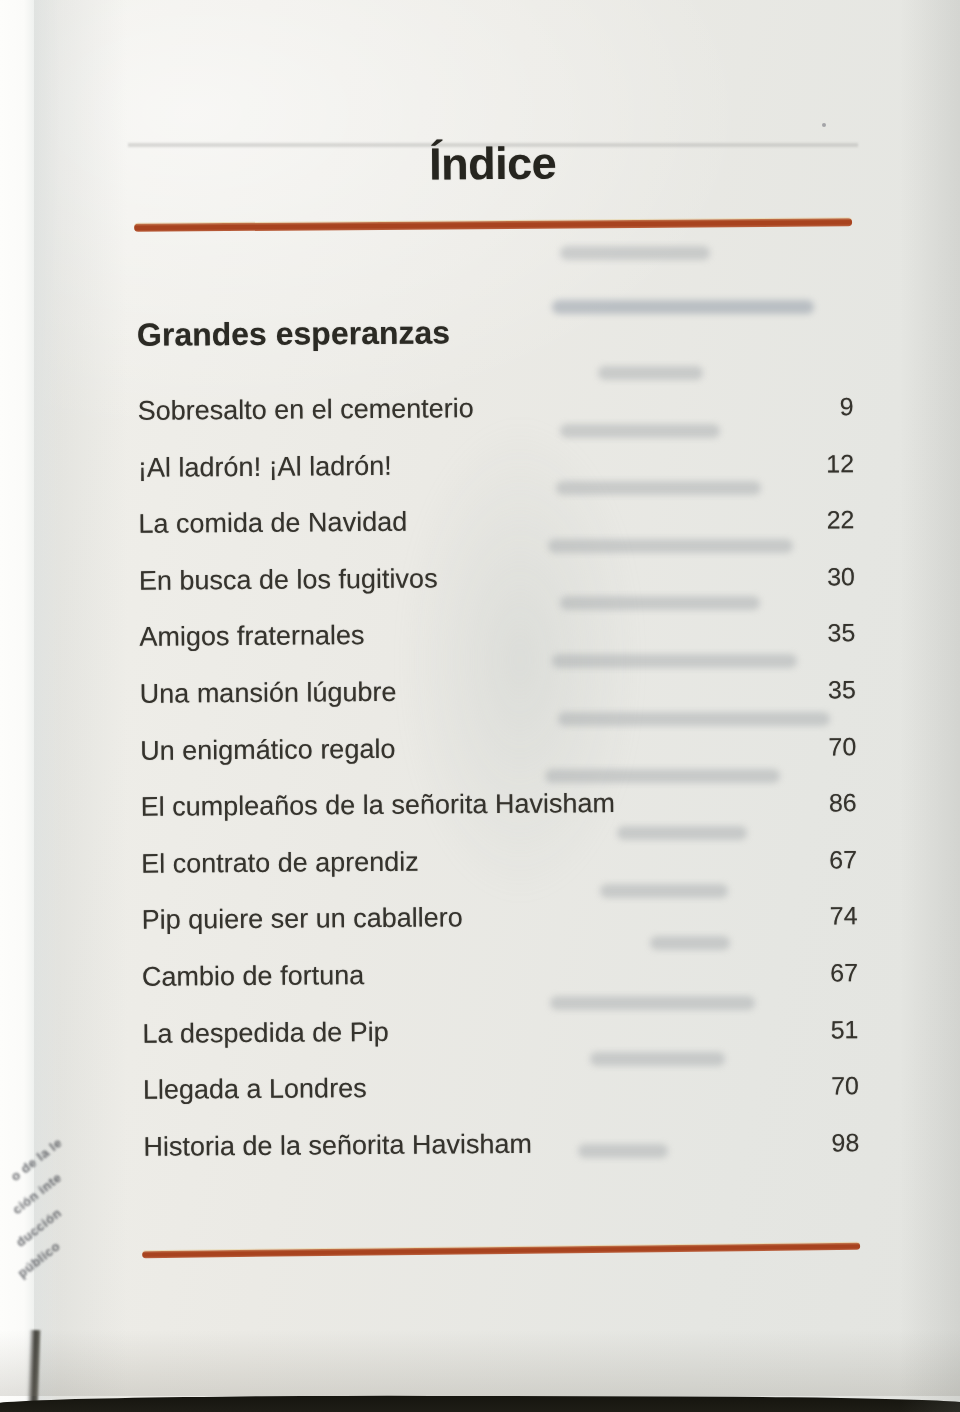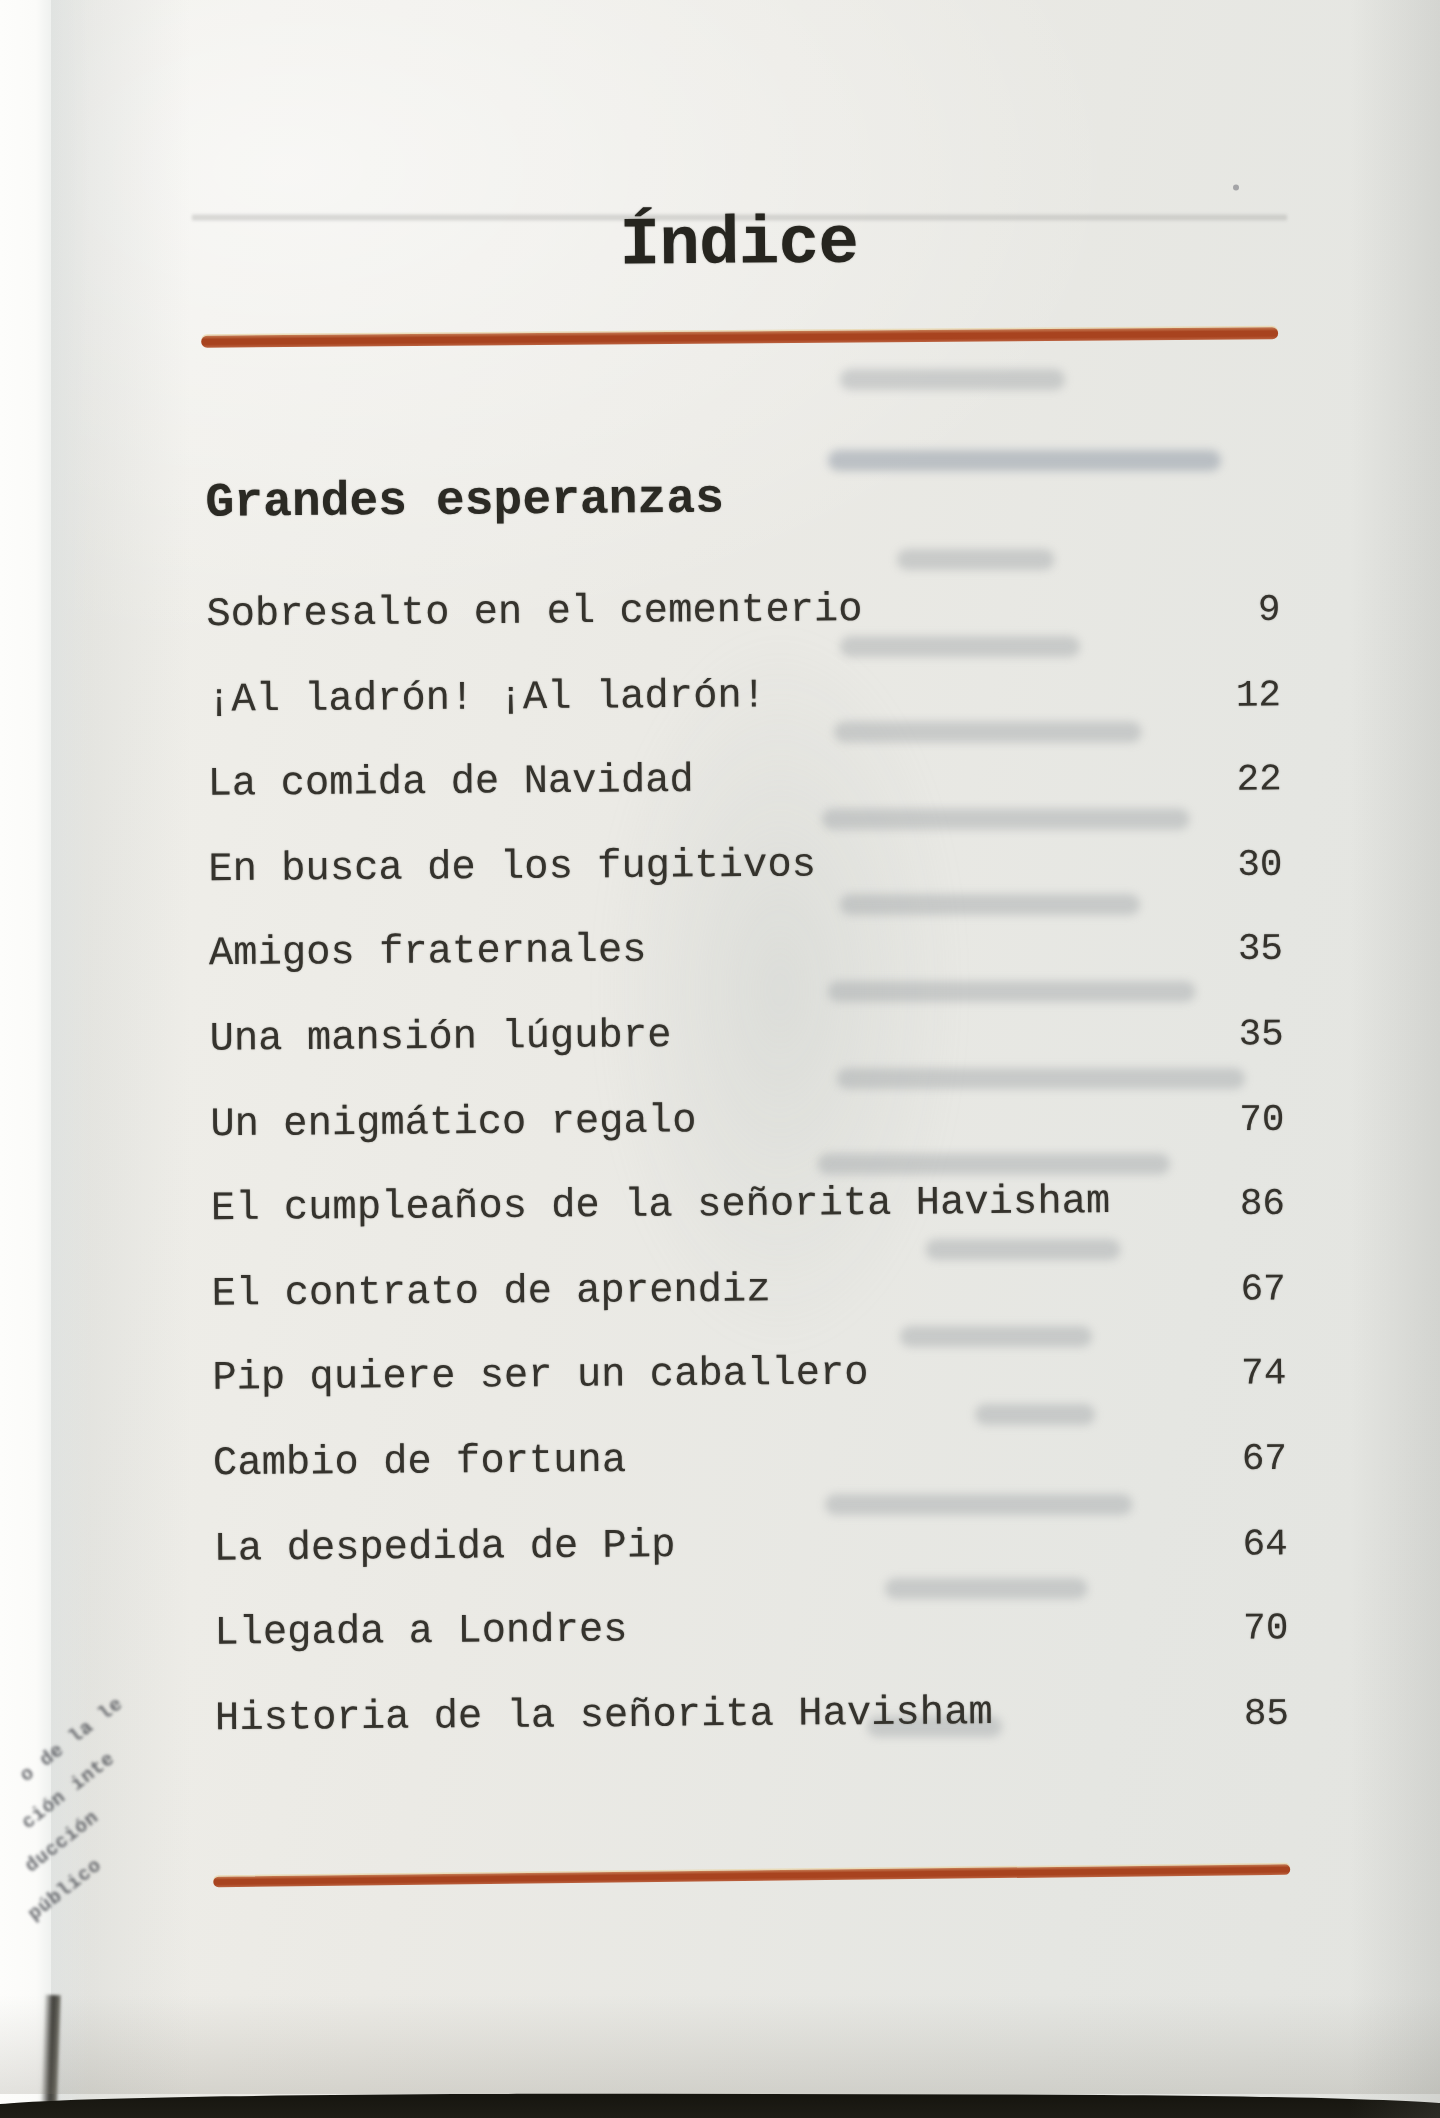--- a/index.html
+++ b/index.html
@@ -3,21 +3,21 @@
 <meta charset="utf-8">
 <style>
   html,body{margin:0;padding:0;background:#111;}
   .photo{
     position:relative;
     width:960px;height:1412px;
     overflow:hidden;
     background:
       radial-gradient(900px 520px at 20% 8%, rgba(255,255,255,.55), rgba(255,255,255,0) 62%),
       linear-gradient(102deg, #f1f0eb 0%, #ebeae5 42%, #e5e6e2 78%, #e3e4e0 100%);
-    font-family:Liberation Mono, monospace;
+    font-family:Liberation Sans, sans-serif;
   }
   
   .adjacent-page{position:absolute;left:0;top:0;width:60px;height:1412px;
     background:linear-gradient(to right,#fdfdfb 0,#fbfbf9 24px,#eff1ef 34px,rgba(236,238,236,0) 60px);}
   .gutter-shade{position:absolute;left:34px;top:0;width:110px;height:1412px;
     background:linear-gradient(to right,rgba(190,194,192,.30),rgba(190,194,192,0) 85%);}
   .page-edge-seam{position:absolute;left:28px;top:1330px;width:11px;height:82px;
     background:linear-gradient(to right,rgba(60,59,54,0),#3c3b36 55%,#75746c);
     filter:blur(1px);transform:rotate(2deg);}
   .bottom-edge{position:absolute;left:-12px;top:1396px;width:984px;height:40px;
@@ -152,31 +152,31 @@
           <span class="entry-page">74</span>
         </div>
 
         <div class="toc-row">
           <span class="entry-title">Cambio de fortuna</span>
           <span class="entry-page">67</span>
         </div>
 
         <div class="toc-row">
           <span class="entry-title">La despedida de Pip</span>
-          <span class="entry-page">64</span>
+          <span class="entry-page">51</span>
         </div>
 
         <div class="toc-row">
           <span class="entry-title">Llegada a Londres</span>
           <span class="entry-page">70</span>
         </div>
 
         <div class="toc-row">
           <span class="entry-title">Historia de la señorita Havisham</span>
-          <span class="entry-page">85</span>
+          <span class="entry-page">98</span>
         </div>
       </div>
 
     <div class="rule bottom"></div>
   </div>
 
   <div class="page-edge-seam"></div>
   <div class="bottom-shadow"></div>
   <div class="bottom-edge"></div>
   <div class="right-vignette"></div>

